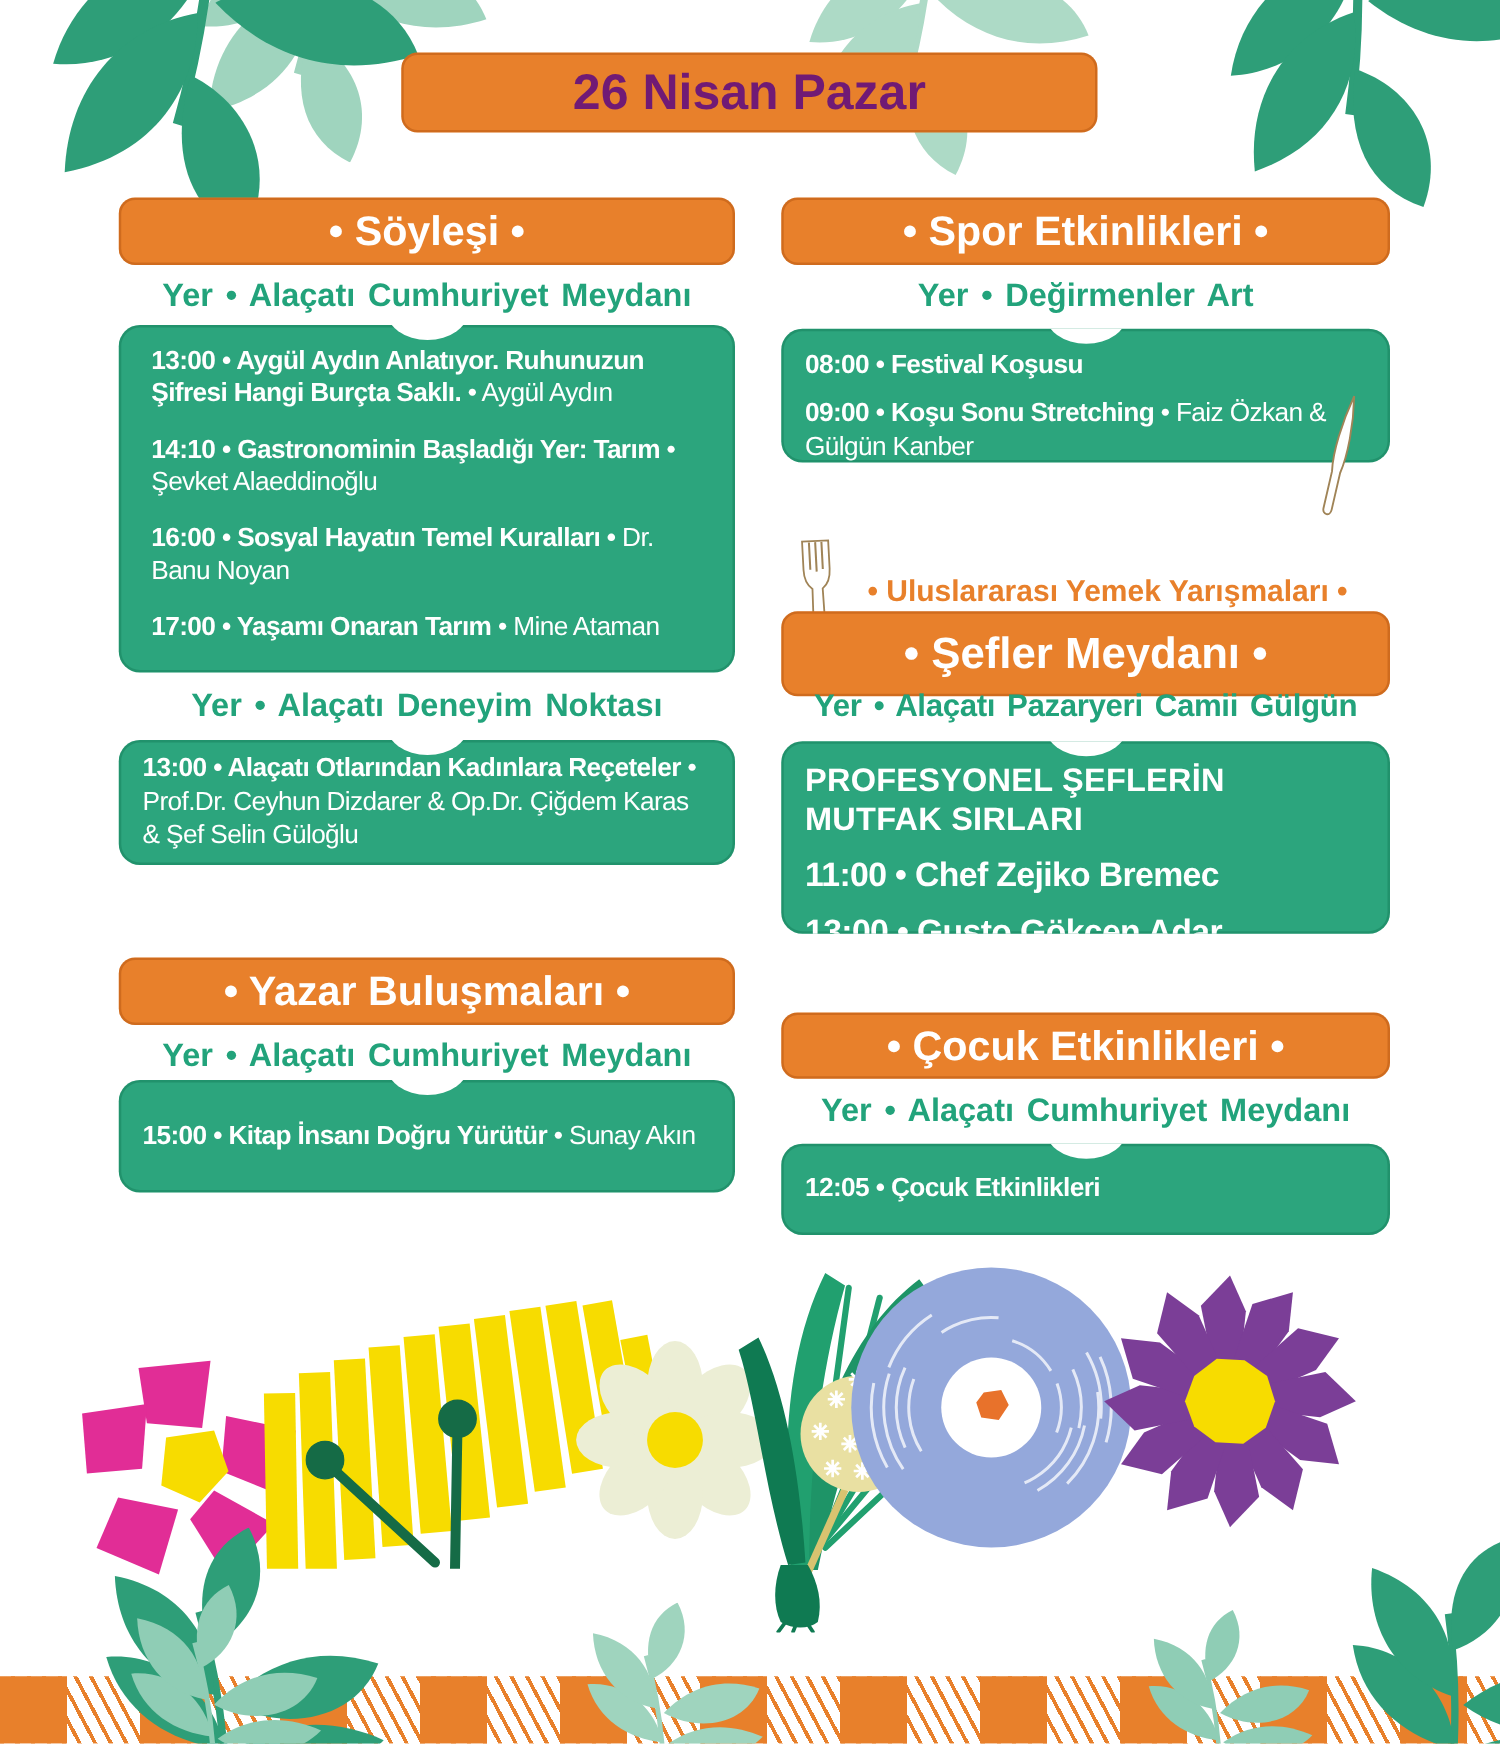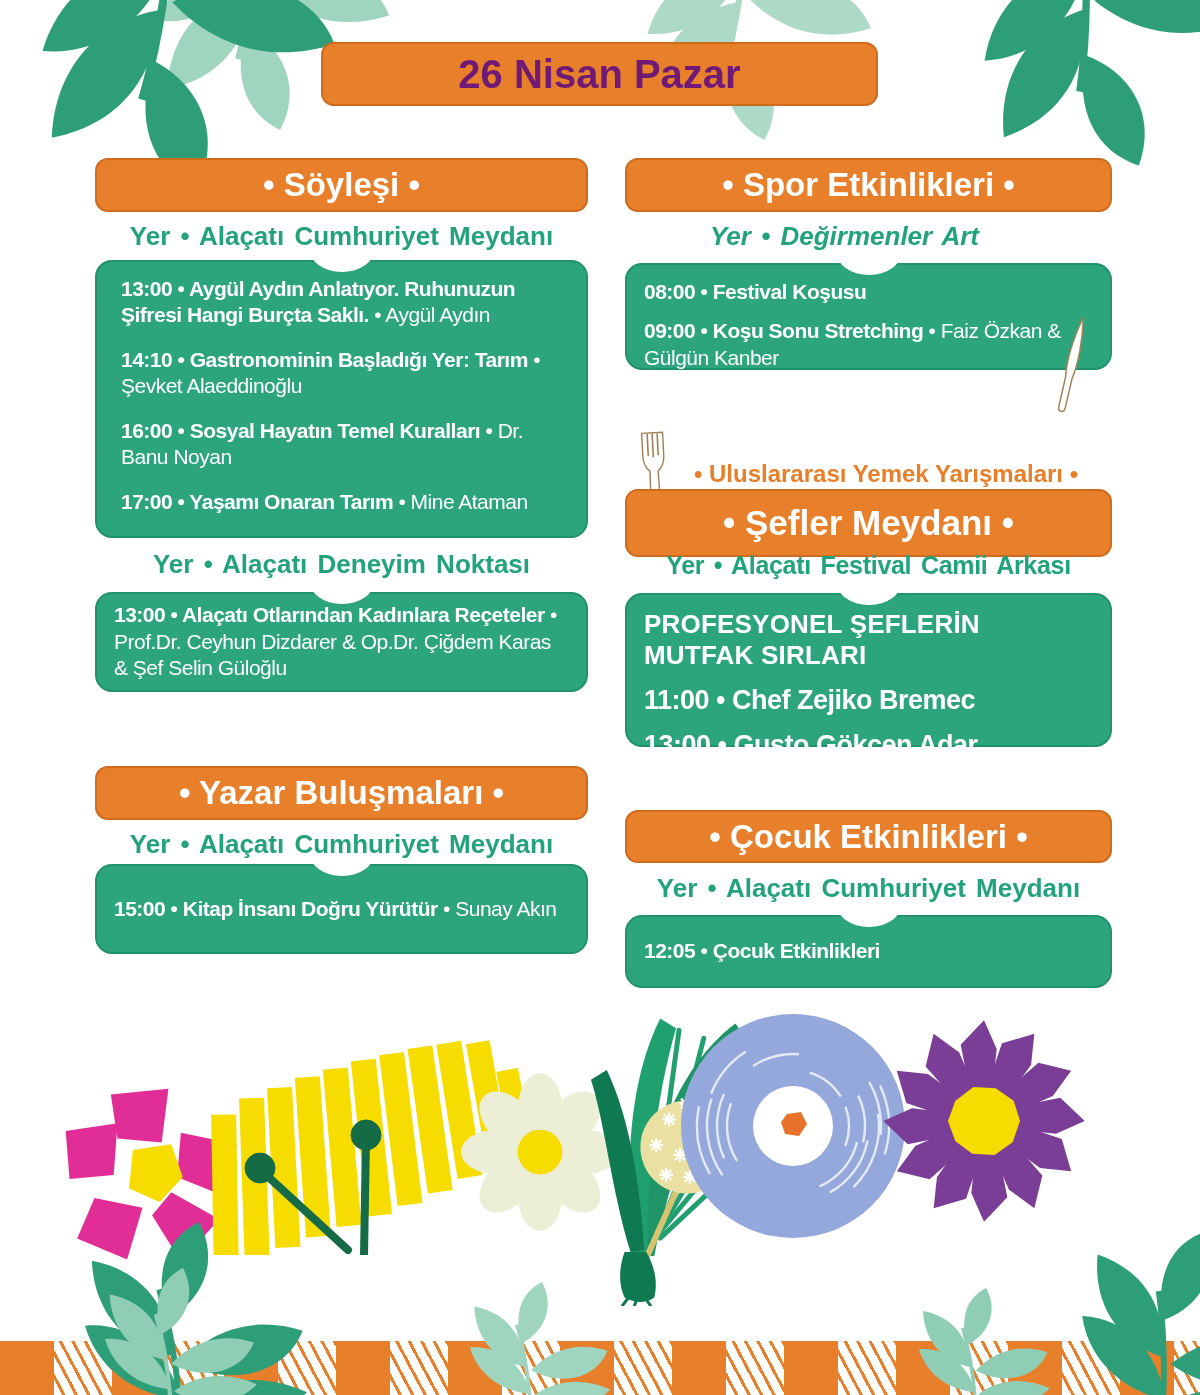--- a/index.html
+++ b/index.html
@@ -17,21 +17,21 @@
   #hdr-yazar{left:95px;top:766px;width:493px;height:54px;}
   #hdr-spor{left:625px;top:158px;width:487px;height:54px;}
   #hdr-sefler{left:625px;top:489px;width:487px;height:68px;font-size:35px;}
   #hdr-cocuk{left:625px;top:810px;width:487px;height:53px;}
   
   .venue{position:absolute;color:#22A37B;font-weight:bold;font-size:26px;text-align:center;
          word-spacing:3px;white-space:nowrap;}
   #venue-soylesi1{left:95px;top:221px;width:493px;}
   #venue-soylesi2{left:95px;top:549px;width:493px;}
   #venue-yazar{left:95px;top:829px;width:493px;}
-  #venue-spor{left:601px;top:221px;width:487px;font-style:italic;}
+  #venue-spor{left:625px;top:221px;width:487px;}
   #venue-sefler{left:625px;top:551px;width:487px;font-size:25px;letter-spacing:-0.3px;}
   #venue-cocuk{left:625px;top:873px;width:487px;}
   
   .card{position:absolute;background:#2CA57D;border-radius:17px;color:#fff;
         padding:16px 19px;box-sizing:border-box;overflow:hidden;
         box-shadow:inset 0 0 0 2px rgba(0,90,60,.25);}
   .card::before{content:"";position:absolute;top:-36px;left:50%;margin-left:-33px;
         width:66px;height:48px;border-radius:50%;background:#ffffff;}
   #card-soylesi1{left:95px;top:260px;width:493px;height:278px;padding-left:26px;}
   #card-soylesi2{left:95px;top:592px;width:493px;height:100px;display:flex;flex-direction:column;justify-content:center;}
@@ -140,21 +140,21 @@
     <g fill="#ffffff" stroke="#a08457" stroke-width="1.6">
       <path d="M6,3 L6,28 C6,37 9,42 13,45 L12,99 C12,105 24,105 23,99 L22,45 C26,42 29,37 29,28 L29,3 Z"></path>
       <path d="M12,4 V28 M17.5,4 V30 M23,4 V28" fill="none" stroke-width="1.8"></path>
     </g>
   </svg>
   <div class="kicker">• Uluslararası Yemek Yarışmaları •</div>
 
   <div class="sec-header" id="hdr-sefler">
     <span>• Şefler Meydanı •</span>
   </div>
-  <div class="venue" id="venue-sefler">Yer • Alaçatı Festival Camii Arkası</div>
+  <div class="venue" id="venue-sefler">Yer • Alaçatı Pazaryeri Camii Gülgün</div>
   <div class="card" id="card-sefler">
     <p class="list-title">PROFESYONEL ŞEFLERİN MUTFAK SIRLARI</p>
     <p class="event"><span>11:00 • Chef Zejiko Bremec</span><span class="speaker"></span></p>
     <p class="event"><span>13:00 • Gusto Gökçen Adar</span><span class="speaker"></span></p>
 
   </div>
 
   <div class="sec-header" id="hdr-cocuk">
     <span>• Çocuk Etkinlikleri •</span>
   </div>

